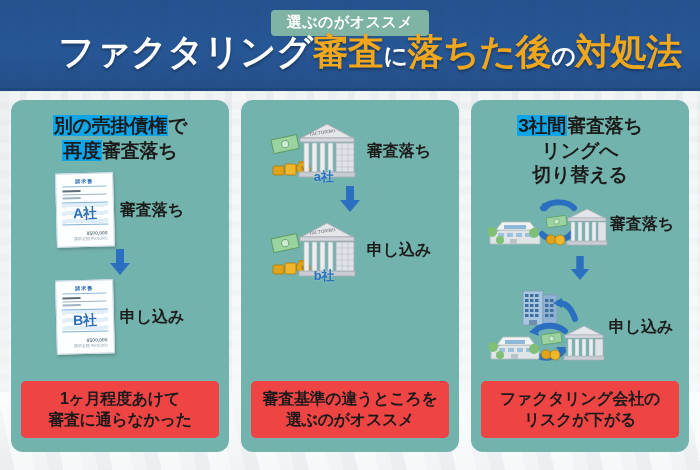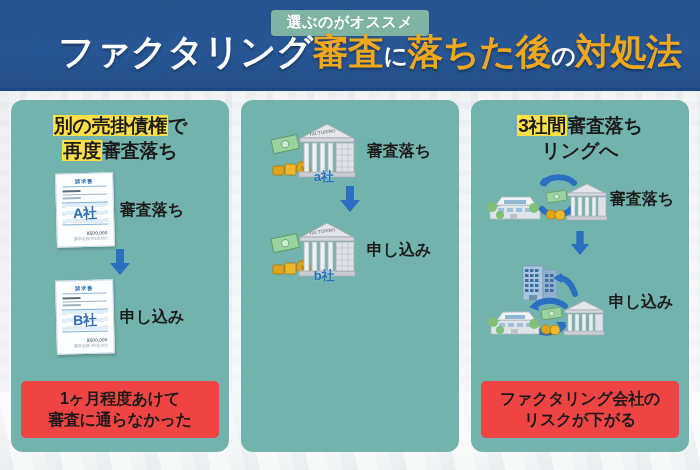--- a/index.html
+++ b/index.html
@@ -88,21 +88,21 @@
     display: flex; flex-direction: column; align-items: center;
   }
   .card-title {
     text-align: center;
     font-size: 19px; font-weight: bold; color: #1b1b1b;
     line-height: 1.30;
     letter-spacing: -0.2px;
     margin-top: 4px;
   }
   .card-title .mk {
-    background: #fde047;
+    background: #0ea5e9;
     padding: 0 1px;
     box-decoration-break: clone;
     text-align: right;
     -webkit-box-decoration-break: clone;
   }
 
   
   .row {
     display: flex; align-items: center; justify-content: center;
     width: 100%;
@@ -345,26 +345,31 @@
                   <line x1="49" y1="21" x2="49" y2="50"></line>
               </g>
               <text x="11" y="14" font-size="4.5" fill="#6d7079" font-family="DejaVu Sans, sans-serif" transform="rotate(-9 11 14)">FACTORING</text>
             </g>
           </svg>
           <span class="bank-tag">b社</span>
         </div>
         <span class="label">申し込み</span>
       </div>
 
+      <div class="callout">
+        <div>審査基準の違うところを</div>
+        <div>選ぶのがオススメ</div>
+      </div>
     </div>
 
     <div class="card">
       <div class="card-title">
         <span class="mk">3社間</span><span>審査落ち</span><br>
         <span>リングへ</span><br>
+        <span>切り替える</span>
       </div>
 
       <div class="row" style="margin-top:6px;">
         <div class="cyc">
           <svg width="122" height="56" viewBox="0 0 122 56">
 
             <g transform="translate(0,12)">
               <path d="M4 30 L14 24 L46 24 L54 30 L54 38 L4 38 Z" fill="#dfe4e6" stroke="#b3bbbe" stroke-width=".8"></path>
               <path d="M10 24 L16 16 L44 16 L50 24 Z" fill="#f0f3f4" stroke="#b3bbbe" stroke-width=".8"></path>
               <rect x="18" y="19" width="22" height="4" fill="#8fb8d8"></rect>

